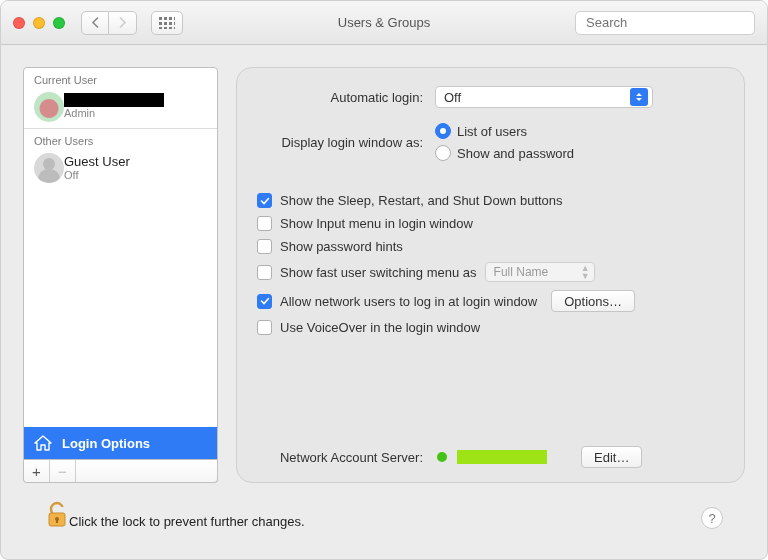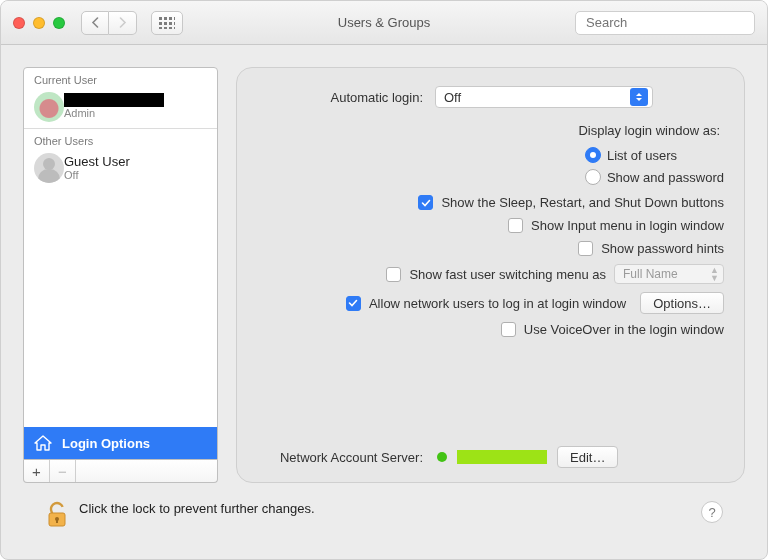--- a/index.html
+++ b/index.html
@@ -115,21 +115,21 @@
     color:#555; border-right:1px solid #cfcfcf;
   }
   .add-remove button.disabled { color:#bbb; }
   
   .content-panel {
     flex:1; background:#e7e7e7; border:1px solid #cfcfcf; border-radius:16px;
     padding:18px 20px 14px 20px; display:flex; flex-direction:column; gap:10px;
     font-size:13px; color:#333;
   }
   .row { display:flex; align-items:center; gap:8px; }
-  .row.align-start { align-items:flex-end;flex-direction:column; }
+  .row.align-start { align-items:center; }
   .label-right { width:170px; text-align:right; padding-right:4px; }
   .select {
     flex:0 0 218px; height:22px; background:#fff; border:1px solid #c9c9c9; border-radius:4px;
     display:flex; align-items:center; padding:0 4px 0 8px; font-size:13px; justify-content:space-between;
   }
   .select .chev {
     width:18px; height:18px; background:#2f7bf6; border-radius:3px; display:flex;
     flex-direction:column; align-items:center; justify-content:center; gap:0;
   }
   .select .chev::before, .select .chev::after {
@@ -145,38 +145,38 @@
   }
   .radio.checked { border-color:#2f7bf6; background:#2f7bf6; }
   .radio.checked::after { content:""; width:6px; height:6px; border-radius:50%; background:#fff; }
   .check-row { display:flex; align-items:center; gap:8px; }
   .checkbox {
     width:15px; height:15px; border-radius:3px; border:1px solid #b0b0b0; background:#fff;
     display:flex; align-items:center; justify-content:center;
   }
   .checkbox.checked { background:#2f7bf6; border-color:#2f7bf6; color:#fff; }
   .checkbox.checked svg { display:block; }
-  .checks { display:flex; flex-direction:column; gap:8px; margin-top:0;align-items:flex-end; }
+  .checks { display:flex; flex-direction:column; gap:8px; margin-top:22px; }
   .disabled-select {
     width:110px; height:20px; border:1px solid #cfcfcf; border-radius:4px; background:#f3f3f3;
     color:#9a9a9a; display:flex; align-items:center; justify-content:space-between; padding:0 4px 0 8px;
     font-size:12px;
   }
   .disabled-select .ud { color:#bbb; font-size:9px; line-height:8px; display:flex; flex-direction:column; }
   .btn {
     height:22px; padding:0 12px; background:linear-gradient(#ffffff,#f1f1f1);
     border:1px solid #c6c6c6; border-radius:4px; font-size:13px; color:#333;
     display:inline-flex; align-items:center;
   }
   .nas-row { margin-top:auto; display:flex; align-items:center; gap:10px; }
   .green-dot { width:10px; height:10px; border-radius:50%; background:#43c315; }
   .redacted-bar { width:90px; height:14px; background:#9de316; }
   
   .footer {
-    display:flex; align-items:flex-start; gap:10px; padding:18px 22px 20px 22px;
+    display:flex; align-items:flex-end; padding:18px 22px 20px 22px;
   }
   .lock-icon { width:24px; height:28px; }
   .help-btn {
     margin-left:auto; width:22px; height:22px; border-radius:50%; border:1px solid #c8c8c8;
     background:#fff; color:#7a7a7a; font-size:13px; display:flex; align-items:center; justify-content:center;
   }
 </style>
 </head>
 <body>
 
@@ -330,21 +330,21 @@
           <div class="check-row">
             <span class="checkbox"></span>
             <span>Use VoiceOver in the login window</span>
           </div>
         </div>
 
         <div class="nas-row">
           <div class="label-right" style="width:170px">Network Account Server:</div>
           <span class="green-dot"></span>
           <span class="redacted-bar"></span>
-          <button class="btn" style="margin-left:0">Edit…</button>
+          <button class="btn" style="margin-left:24px">Edit…</button>
         </div>
 
       </div>
     </div>
 
     <div class="footer">
       <span class="lock-icon">
         <svg width="24" height="28" viewBox="0 0 24 28">
           <path d="M6 12 V8 a6 6 0 0 1 12 0" stroke="#d29a3c" stroke-width="2.4" fill="none" transform="rotate(-20 12 8)"></path>
           <rect x="4" y="12" width="16" height="13" rx="2" fill="#f2b24a" stroke="#cc8e2e"></rect>

